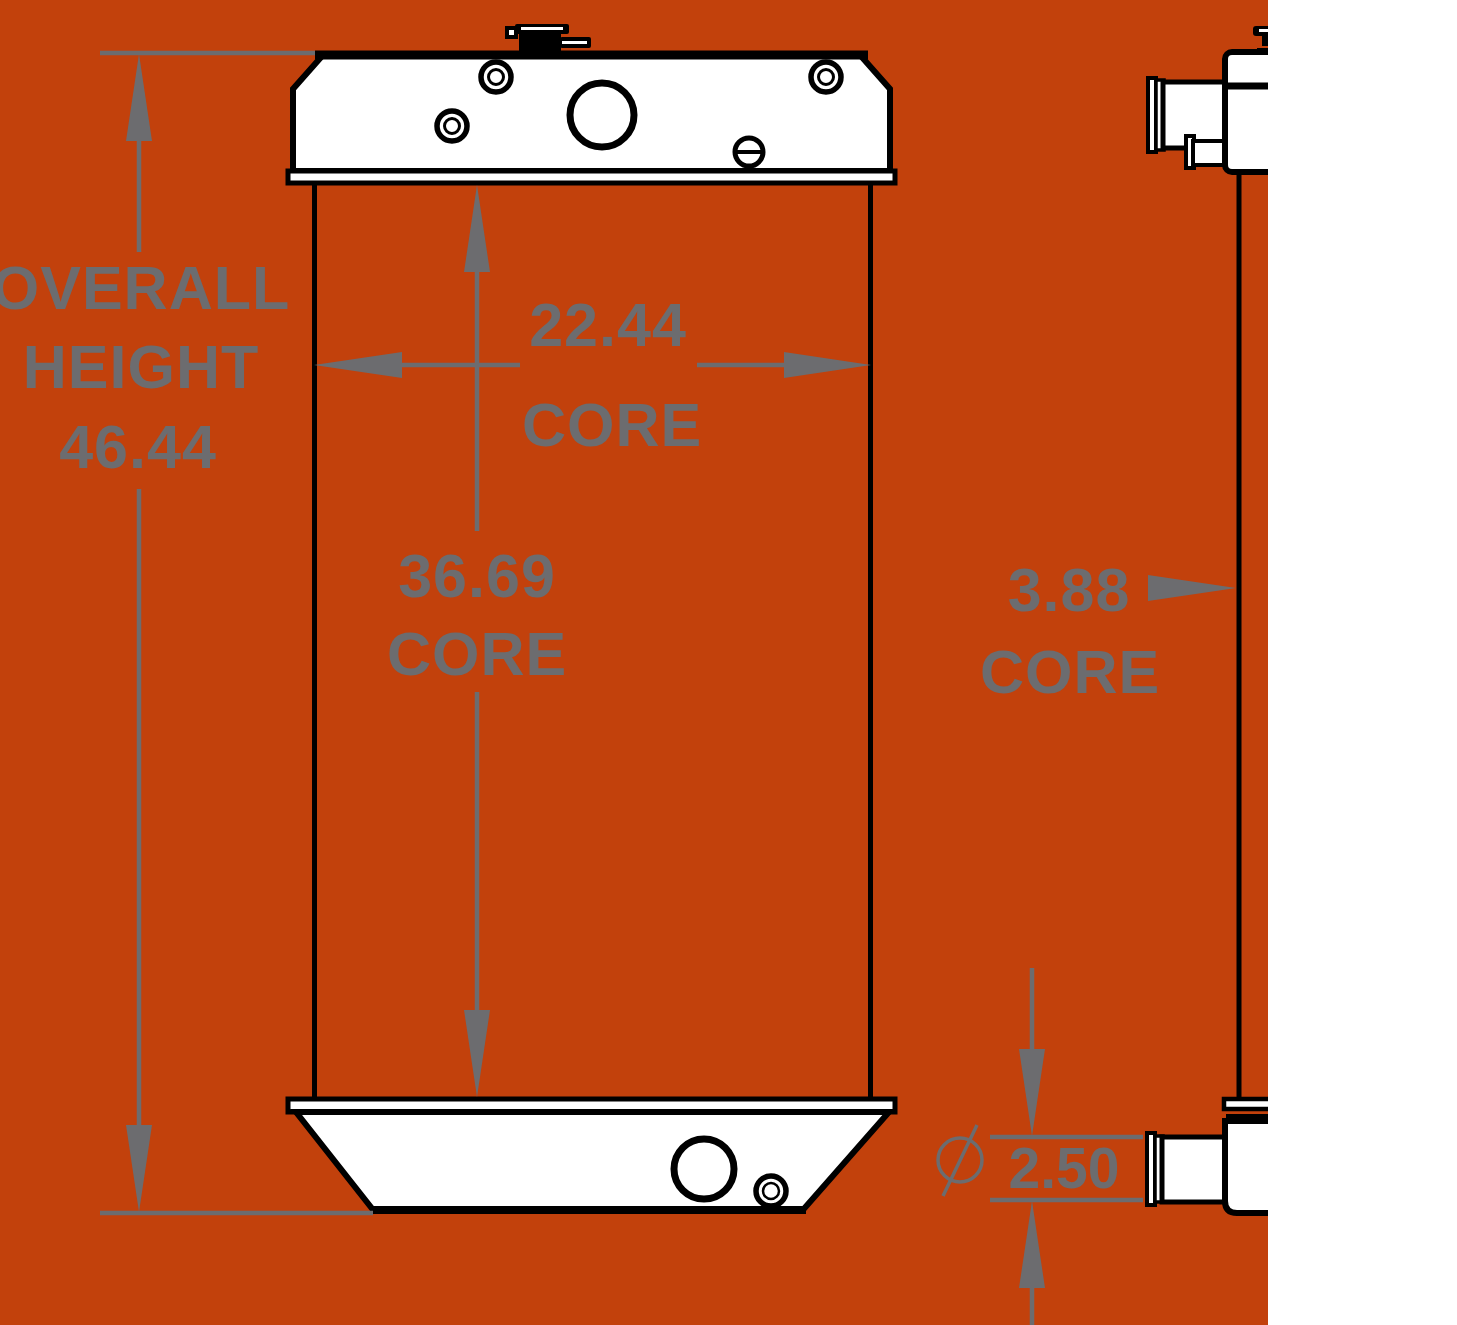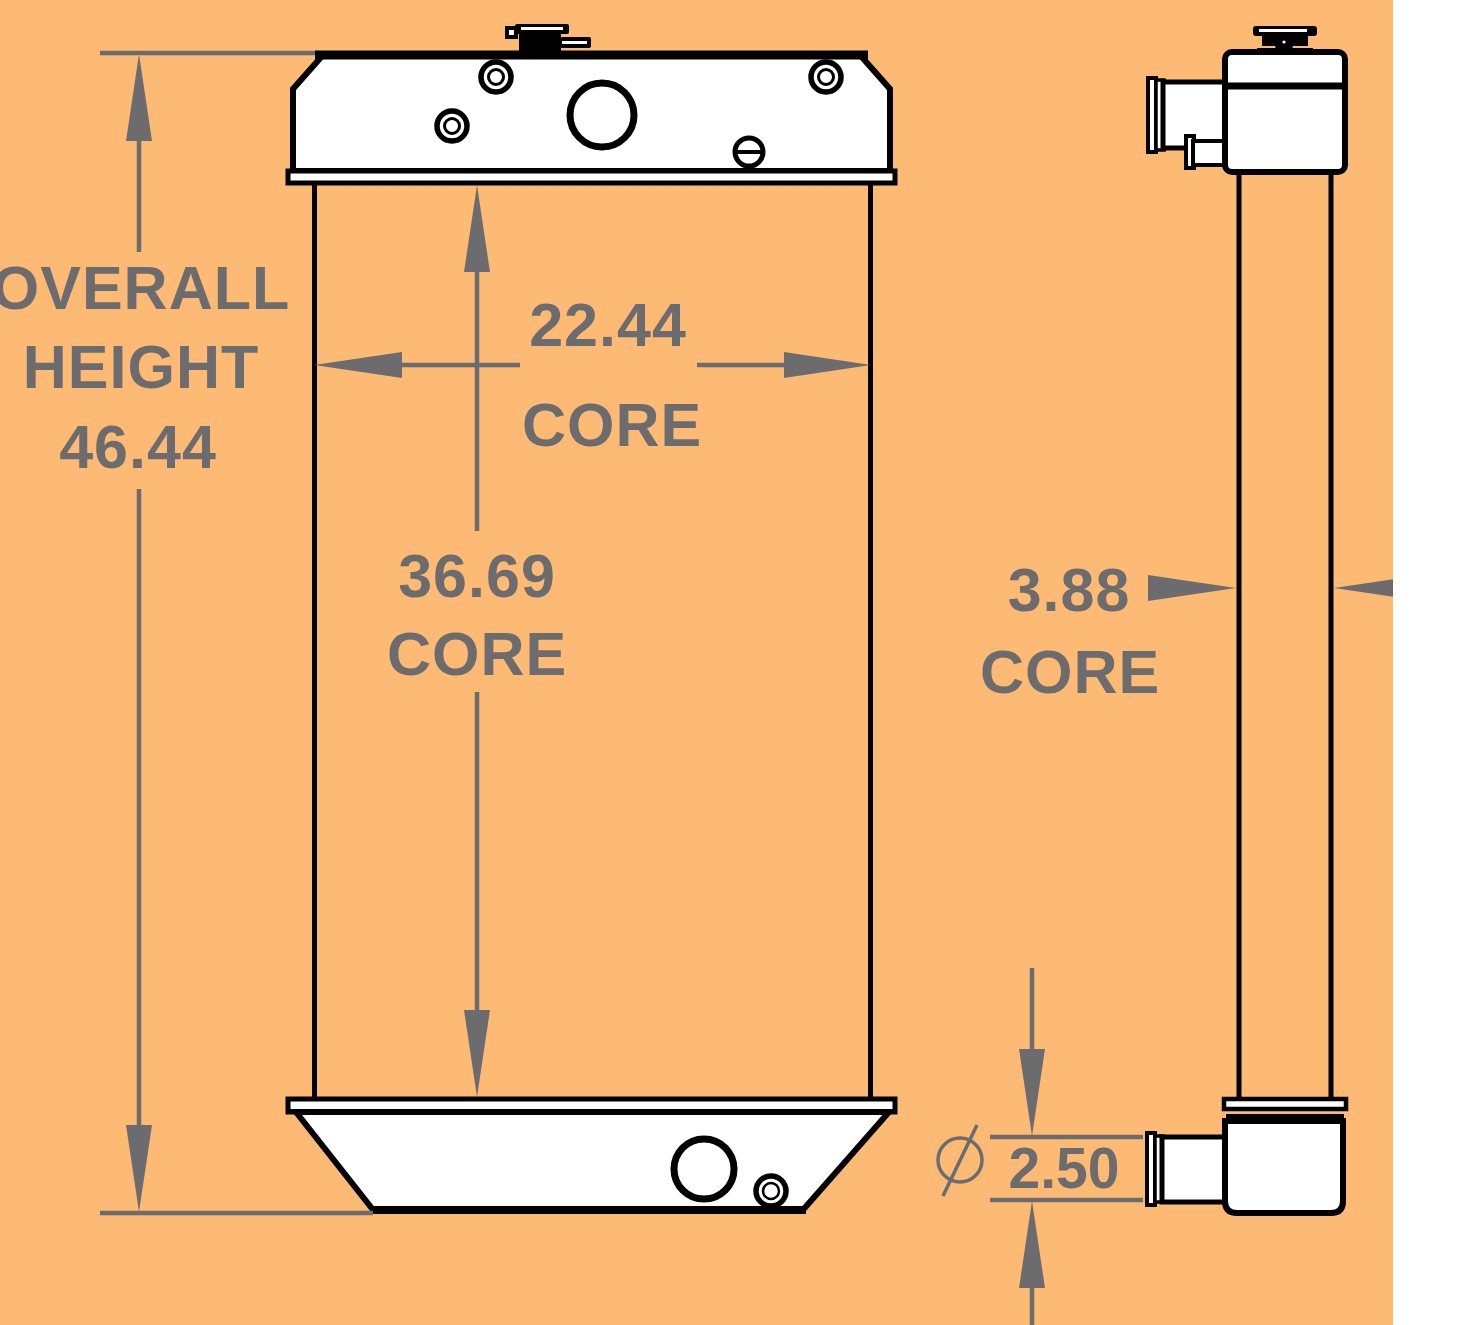--- a/index.html
+++ b/index.html
@@ -1,16 +1,16 @@
 <!DOCTYPE html>
 <html><head>
 <meta charset="utf-8">
 <style>
   html,body{margin:0;padding:0;background:#ffffff;}
-  .page{position:relative;width:1393px;height:1325px;background:#fdba74;overflow:hidden;}
+  .page{position:relative;width:1268px;height:1325px;background:#c2410c;overflow:hidden;}
   svg{display:block;}
   .dimtext{
     font-family:"Liberation Sans", sans-serif;
     font-weight:bold;
     fill:#6c6c6f;
     text-anchor:middle;
   }
   .t60{font-size:61px;letter-spacing:1px;}
   .t56{font-size:57px;letter-spacing:0px;}
 </style>

